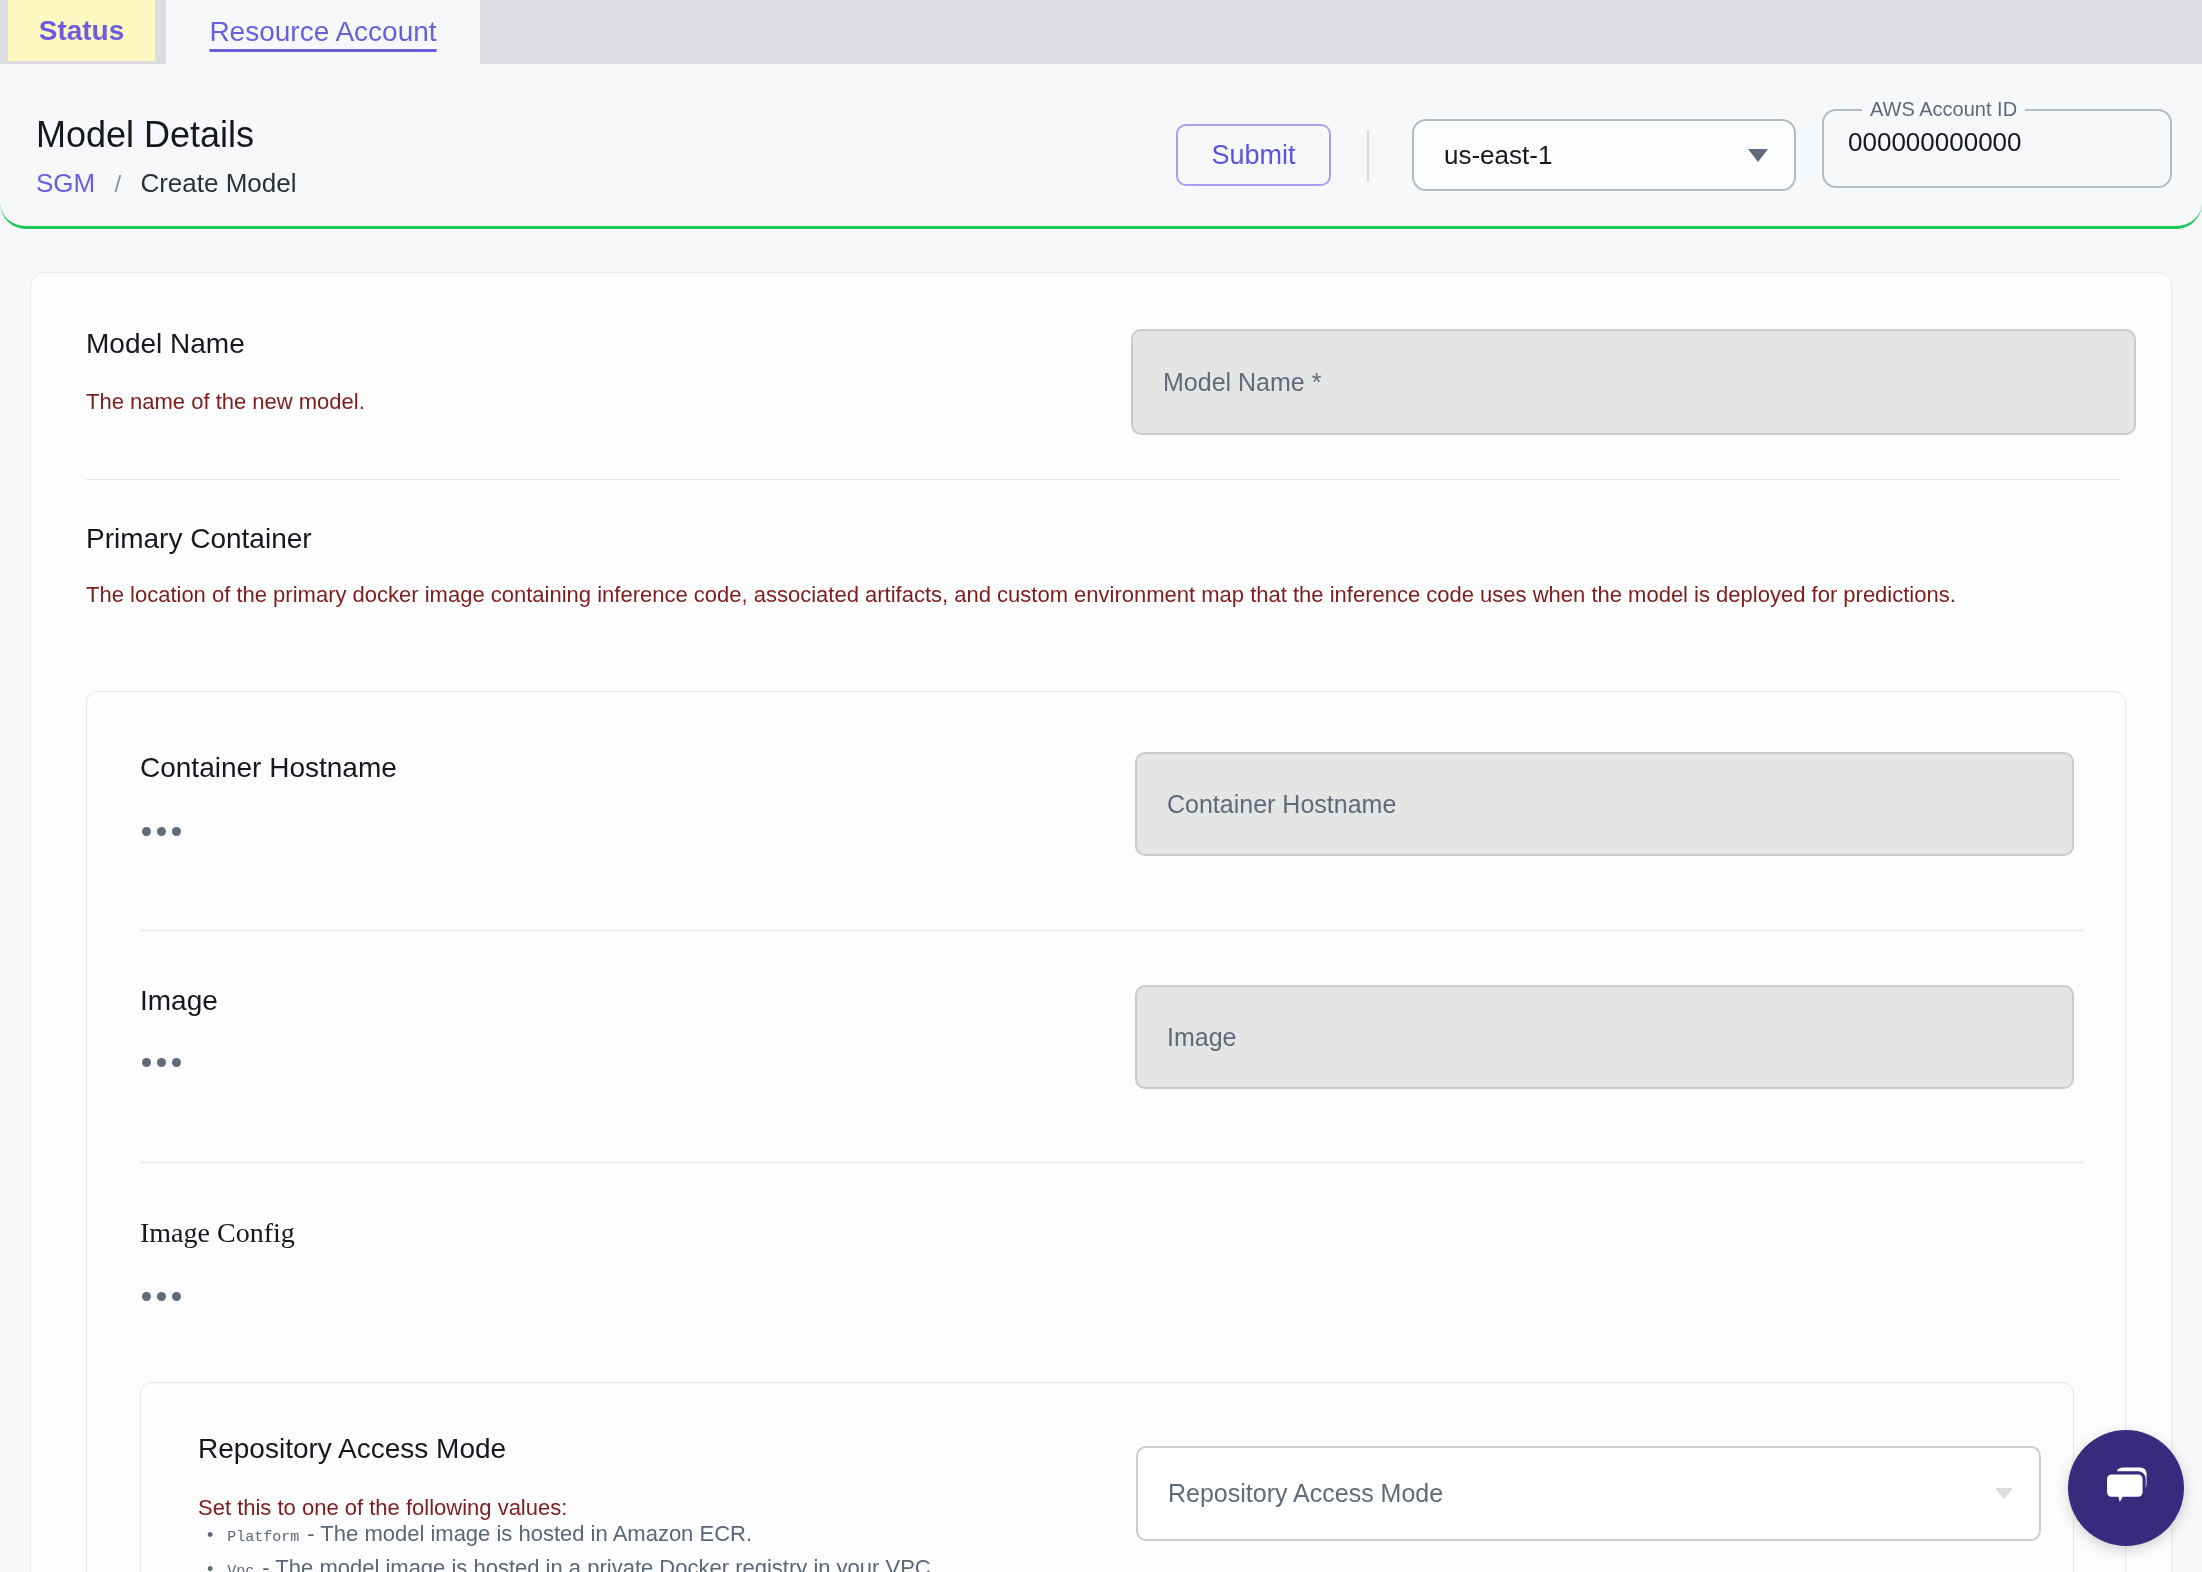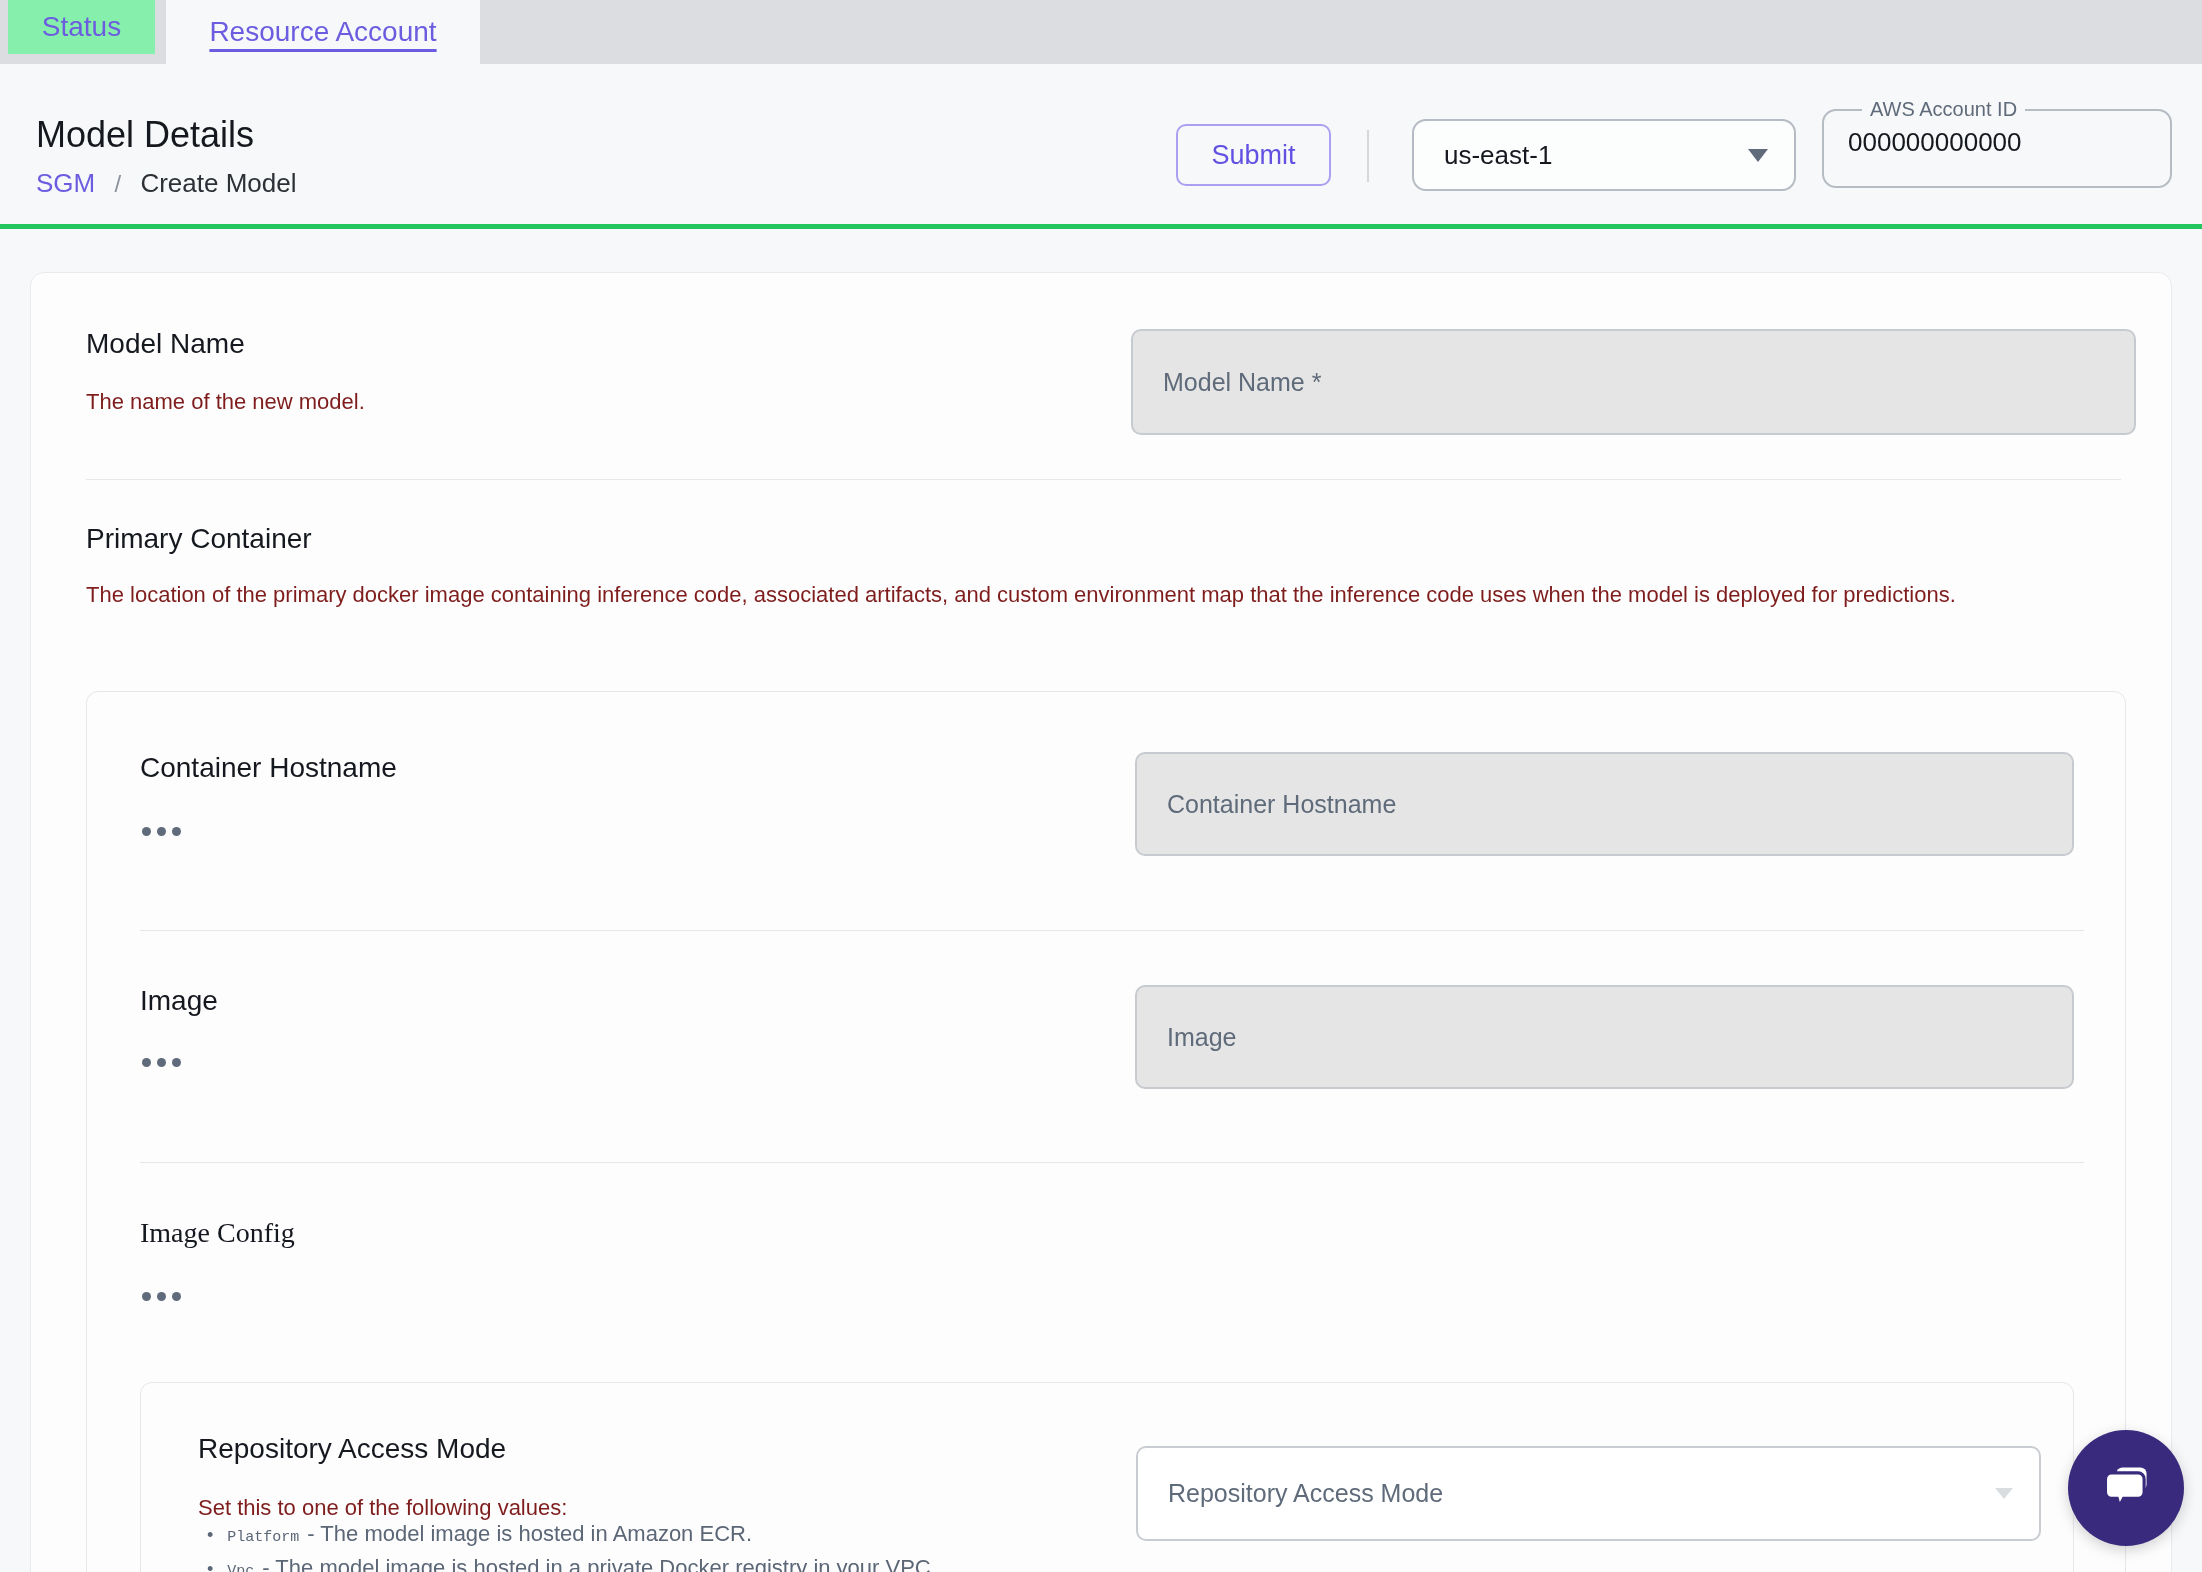--- a/index.html
+++ b/index.html
@@ -6,27 +6,27 @@
   html,body { background:#e9eaec; }
   .screen {
     position:relative; width:2202px; height:1572px; overflow:hidden;
     background:#f7f8f9; font-family:"Liberation Sans", sans-serif;
   }
 
   
   .tabbar { position:absolute; top:0; left:0; right:0; height:64px; background:#dbdde0; }
   .tab { position:absolute; top:0; display:flex; align-items:center; justify-content:center;
          color:#6c5ce0; font-size:28px; cursor:pointer; }
-  .tab-status { left:8px; width:147px; height:54px; background:#86efac; }
+  .tab-status { left:8px; width:147px; height:61px; background:#fef9c3;font-weight:bold; }
   .tab-rb { left:166px; width:314px; height:64px; background:#f7f8f9;
             text-decoration:underline; text-underline-offset:8px; text-decoration-thickness:2.5px; }
 
   
   .header { position:absolute; top:64px; left:0; right:0; height:165px;
-            background:#f7f8f9; border-bottom:5px solid #22c55e; }
+            background:#f7f8f9; border-bottom:3px solid #22c55e;border-radius:26px; }
   .page-title { position:absolute; left:36px; top:50px; font-size:36px; color:#15181e; }
   .breadcrumb { position:absolute; left:36px; top:104px; font-size:26px; color:#2c3137; }
   .crumb-root { color:#6c5ce0; cursor:pointer; }
   .crumb-sep { color:#8a939e; margin:0 12px; font-size:24px; }
   .submit-btn { position:absolute; left:1176px; top:60px; width:155px; height:62px;
                 border:2px solid #ab9ff2; border-radius:10px; background:transparent;
                 color:#6150e1; font-size:27px; font-family:inherit; cursor:pointer; }
   .vdivider { position:absolute; left:1367px; top:66px; width:2px; height:52px; background:#d5d7da; }
   .region-select { position:absolute; left:1412px; top:55px; width:384px; height:72px;
                    background:#fcfdfd; border:2px solid #b6bcc4; border-radius:14px;

